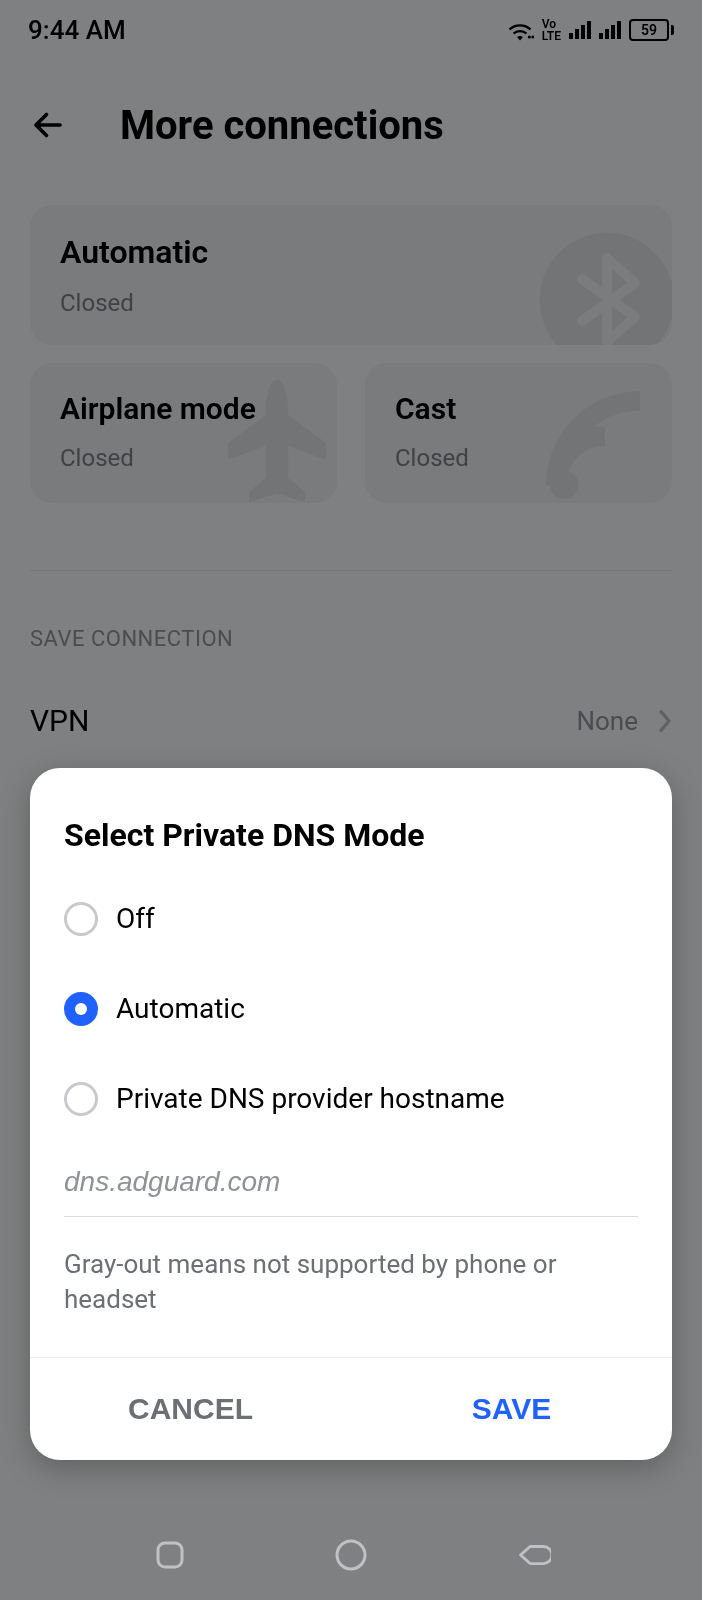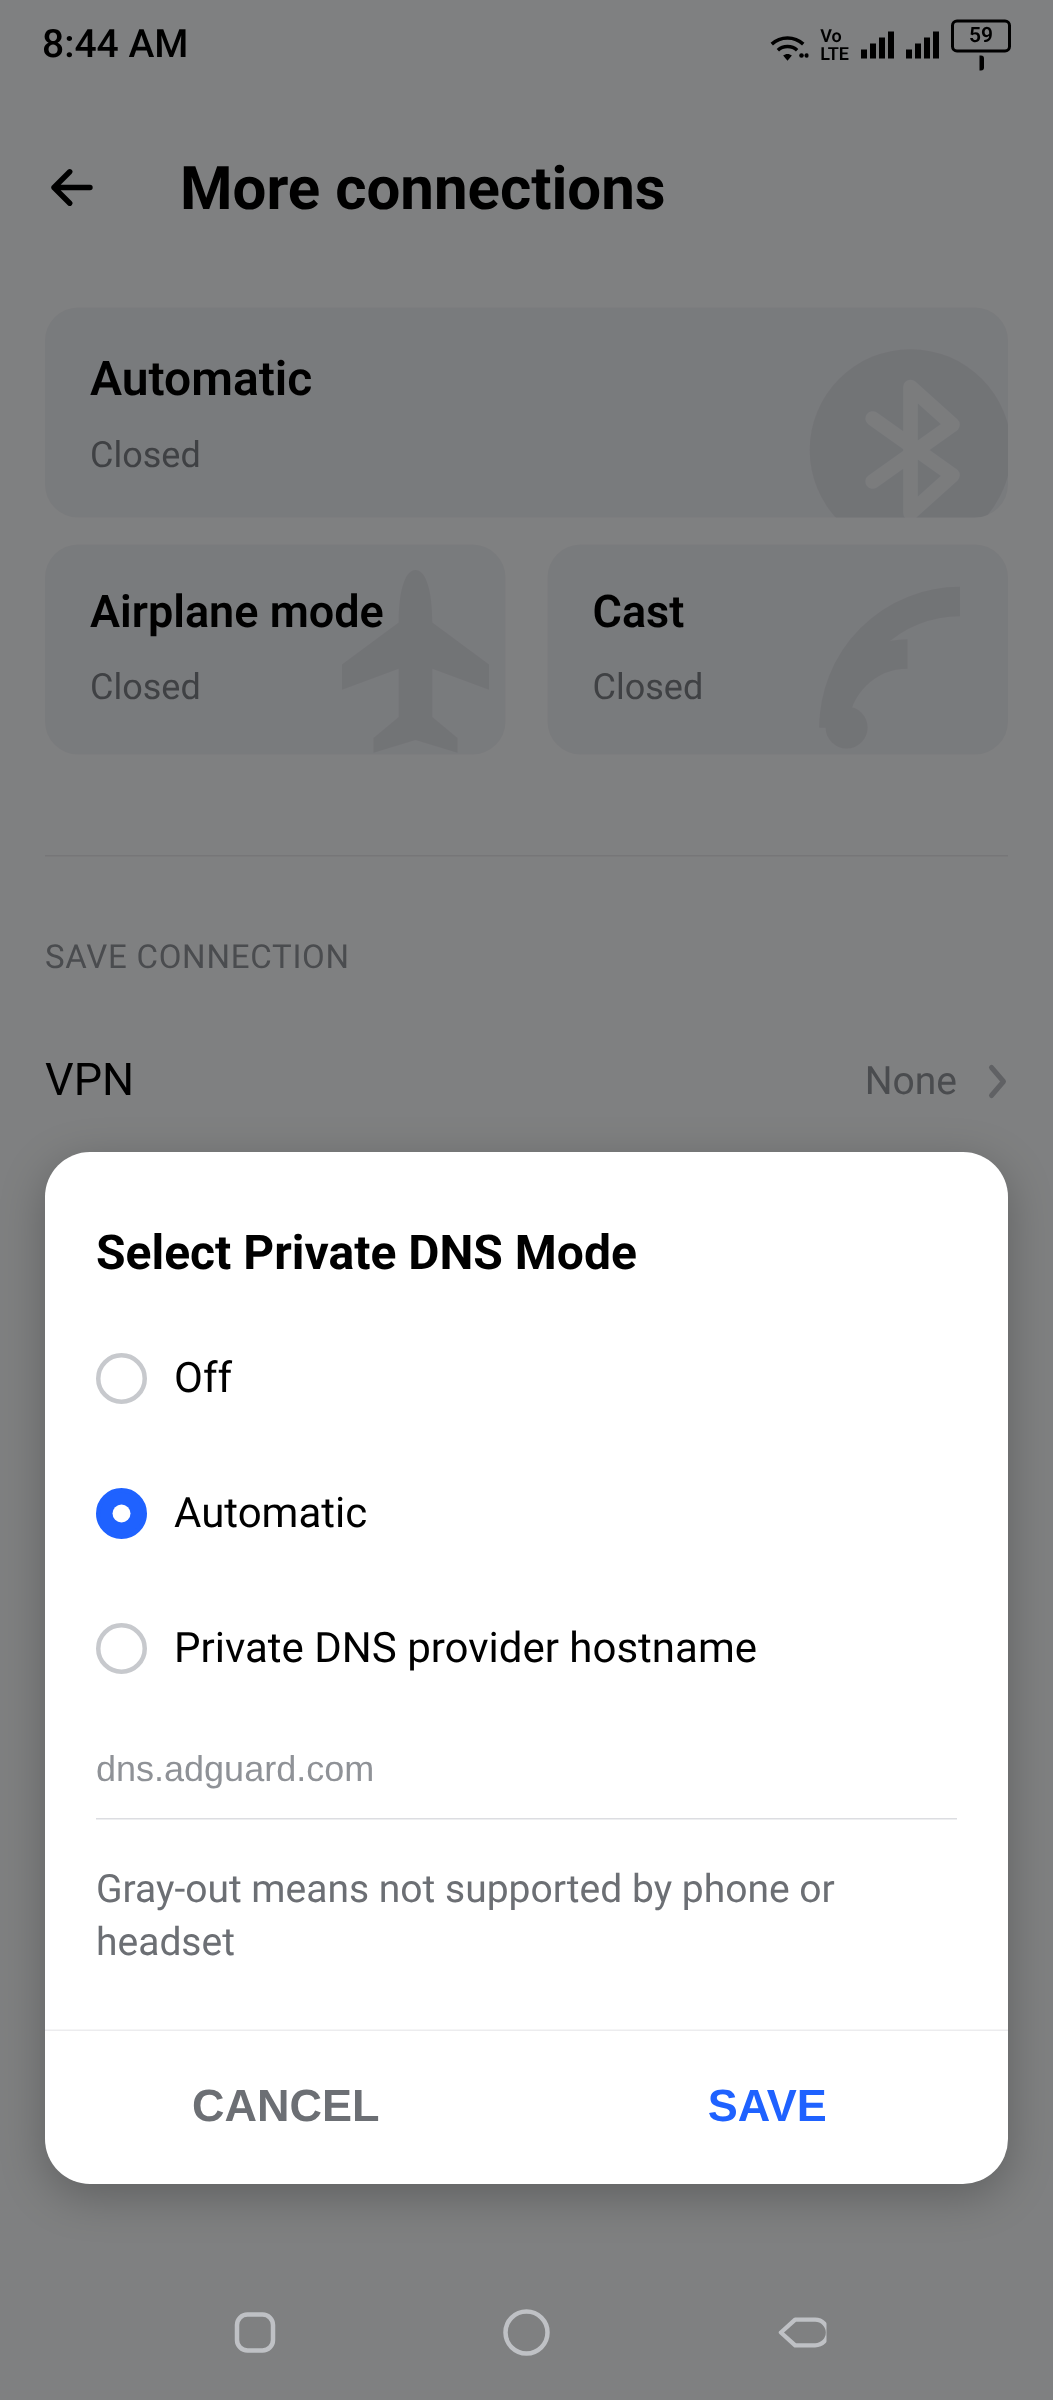--- a/index.html
+++ b/index.html
@@ -3,21 +3,21 @@
 <meta charset="utf-8">
 <style>
   * { box-sizing: border-box; margin: 0; padding: 0; }
   html, body { width: 702px; height: 1600px; font-family: -apple-system, Roboto, "Helvetica Neue", Arial, sans-serif; background:#f4f5f7; overflow:hidden; position:relative;}
   
   .status-bar { position:absolute; top:0; left:0; right:0; height:60px; display:flex; align-items:center; justify-content:space-between; padding:0 28px; color:#000; font-size:26px; font-weight:500;}
   .status-right { display:flex; align-items:center; gap:8px;}
   .vo-lte { font-size:12px; line-height:12px; font-weight:600; display:flex; flex-direction:column; align-items:flex-start;}
   .signal-bars { display:flex; align-items:flex-end; gap:2px;}
   .signal-bars span { width:4px; background:#000; display:inline-block;}
-  .battery { display:flex; align-items:center; gap:2px;flex-direction:column;}
+  .battery { display:flex; align-items:center; gap:2px;}
   .battery-box { width:40px; height:22px; border:2px solid #000; border-radius:4px; display:flex; align-items:center; justify-content:center; font-size:14px; font-weight:600;}
   .battery-nub { width:3px; height:10px; background:#000; border-radius:0 2px 2px 0;}
   
   .header { position:absolute; top:80px; left:0; right:0; height:90px; display:flex; align-items:center; padding:0 30px; gap:54px;}
   .back-arrow { width:36px; height:36px; }
   .header-title { font-size:40px; font-weight:700; color:#000;}
   
   .tiles { position:absolute; top:205px; left:30px; right:30px;}
   .tile { background:#e9ebef; border-radius:22px; padding:28px 30px; position:relative; overflow:hidden;}
   .tile-wide { width:100%; height:140px; margin-bottom:18px;}
@@ -39,35 +39,35 @@
   
   .dialog { position:absolute; left:30px; right:30px; top:768px; background:#fff; border-radius:30px; box-shadow:0 8px 30px rgba(0,0,0,0.25); overflow:hidden;}
   .dialog-body { padding:48px 34px 30px 34px;}
   .dialog-title { font-size:32px; font-weight:700; color:#000; margin-bottom:48px;}
   .radio-option { display:flex; align-items:flex-start; gap:18px; margin-bottom:56px; cursor:pointer;}
   .radio-option:last-of-type { margin-bottom:30px;}
   .radio-circle { width:34px; height:34px; border-radius:50%; border:3px solid #c7c9cd; display:flex; align-items:center; justify-content:center; flex-shrink:0;}
   .radio-circle.checked { border-color:#1f62ff; background:#1f62ff;}
   .radio-dot { width:12px; height:12px; border-radius:50%; background:#fff;}
   .radio-label { font-size:28px; color:#000;}
-  .dns-input { width:100%; border:none; border-bottom:1px solid #dcdde1; font-size:24px; color:#8f9297; padding:10px 0 18px 0; margin-top:4px; margin-bottom:30px; outline:none; background:transparent;}
+  .dns-input { width:100%; border:none; border-bottom:1px solid #dcdde1; font-size:28px; color:#8f9297; padding:10px 0 18px 0; margin-top:4px; margin-bottom:30px; outline:none; background:transparent;font-style:italic;}
   .hint { font-size:26px; color:#6c6f74; line-height:1.35; margin-bottom:10px;}
   .dialog-actions { border-top:1px solid #ececee; display:flex;}
   .dialog-actions button { flex:1; background:none; border:none; padding:34px 0; font-size:30px; font-weight:600; cursor:pointer;}
   .btn-cancel { color:#6c6f74;}
   .btn-save { color:#1f62ff;}
   
   .nav-bar { position:absolute; bottom:0; left:0; right:0; height:90px; display:flex; align-items:center; justify-content:space-around; padding:0 80px;}
   .nav-item { width:38px; height:38px; display:flex; align-items:center; justify-content:center;}
 </style>
 </head>
 <body>
 
 <div class="status-bar">
-  <span>8:44 AM</span>
+  <span>9:44 AM</span>
   <div class="status-right">
     <svg width="28" height="22" viewBox="0 0 24 18">
       <path d="M12 18 L14.5 15 C13.1 13.8 10.9 13.8 9.5 15 Z" fill="#000"></path>
       <path d="M6.5 12 C9.5 9.2 14.5 9.2 17.5 12" stroke="#000" stroke-width="2" fill="none"></path>
       <path d="M3 8.5 C8 3.8 16 3.8 21 8.5" stroke="#000" stroke-width="2" fill="none"></path>
       <circle cx="20" cy="15" r="1.3" fill="#000"></circle>
         <circle cx="23" cy="15" r="1.3" fill="#000"></circle>
     </svg>
     <div class="vo-lte">
       <span>Vo</span>

